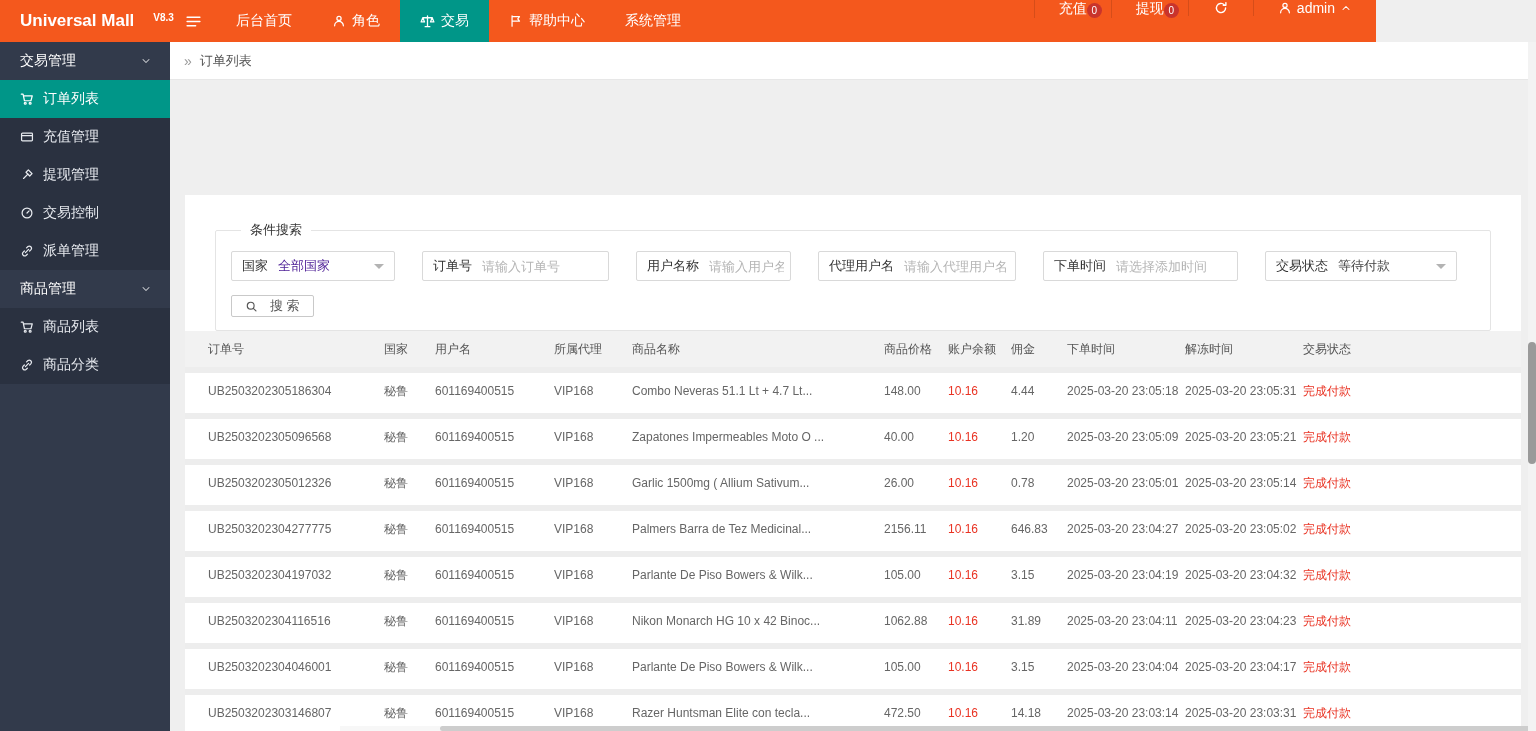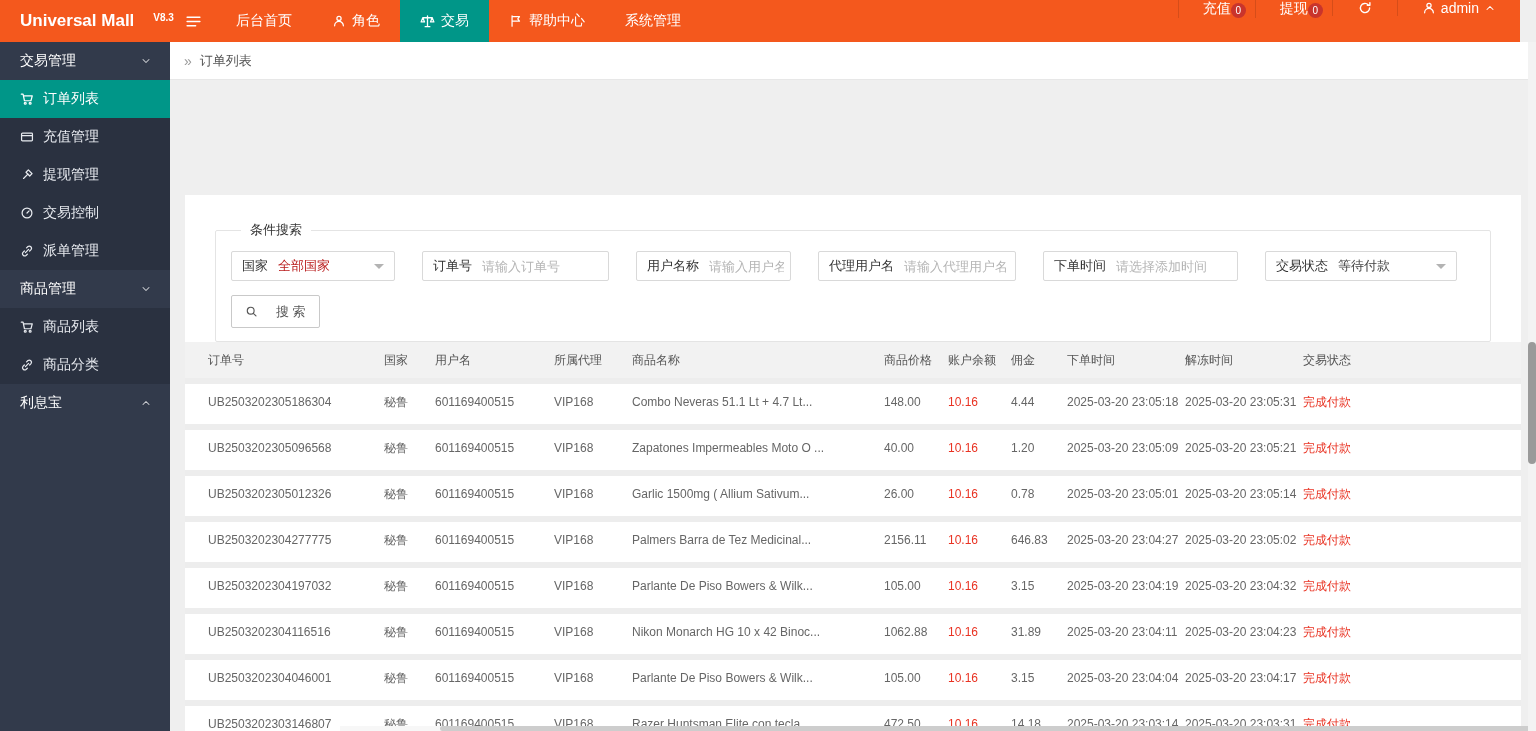--- a/index.html
+++ b/index.html
@@ -1,20 +1,20 @@
 <!DOCTYPE html>
 <html><head>
 <meta charset="utf-8">
 <style>
   * { box-sizing: border-box; margin: 0; padding: 0; }
   html,body { width:1536px; height:731px; overflow:hidden;
     font-family:"Liberation Sans","DejaVu Sans",sans-serif; background:#efefef; }
 
   
-  .topbar { position:absolute; left:0; top:0; width:1520px; height:42px;
+  .topbar { position:absolute; left:0; top:0; width:1376px; height:42px;
     background:#f4581d; display:flex; align-items:stretch; color:#fff; z-index:5; }
   .logo { width:170px; display:flex; align-items:center; padding-left:20px;
     font-size:17px; font-weight:bold; white-space:nowrap; }
   .logo sup { font-size:10px; font-weight:bold; margin-left:19px; transform:translateY(-4px); }
   .hamburger { width:46px; display:flex; align-items:center; justify-content:center; cursor:pointer; }
   .top-nav { display:flex; align-items:stretch; }
   .nav-item { display:flex; align-items:center; gap:6px; padding:16px 20px;
     font-size:14px; cursor:pointer; }
   .nav-item.active { background:#009688; }
   .top-right { margin-left:auto; display:flex; align-items:flex-start; }
@@ -51,24 +51,24 @@
   .fgroup { height:30px; border:1px solid #d9d9d9; border-radius:2px; background:#fff;
     display:flex; align-items:center; overflow:hidden; }
   .fgroup:nth-child(1){ width:164px; } .fgroup:nth-child(2){ width:187px; }
   .fgroup:nth-child(3){ width:155px; } .fgroup:nth-child(4){ width:198px; }
   .fgroup:nth-child(5){ width:195px; } .fgroup:nth-child(6){ width:192px; }
   .flabel { font-size:13px; color:#333; padding:0 10px; white-space:nowrap; }
   .finput { flex:1; min-width:0; border:none; outline:none; font-size:13px; color:#333;
     font-family:inherit; padding-right:6px; }
   .finput::placeholder { color:#b5b5b5; }
   .fvalue { flex:1; font-size:13px; color:#444; white-space:nowrap; }
-  .fvalue.muted { color:#b91c1c;font-family:Liberation Serif, serif; }
+  .fvalue.muted { color:#4c1d95;font-family:Liberation Serif, serif; }
   .arrow { width:0; height:0; border:5px solid transparent; border-top-color:#b3b3b3;
     margin-right:10px; position:relative; top:3px; }
-  .search-btn { margin:14px 0 0 0; height:33px; display:inline-flex; align-items:center; gap:18px;
+  .search-btn { margin:14px 0 0 0; height:22px; display:inline-flex; align-items:center; gap:12px;
     padding:0 13px; background:#fff; border:1px solid #c9c9c9; border-radius:2px;
     font-size:13px; color:#555; cursor:pointer; font-family:inherit; }
 
   
   .otable { margin-top:16px; }
   .trow { display:grid;
     grid-template-columns:199px 51px 119px 78px 252px 64px 63px 56px 118px 118px 1fr; }
   .trow > div { overflow:hidden; white-space:nowrap; text-overflow:ellipsis; }
   .trow > div:first-child { padding-left:23px; }
   .thead { background:#f2f2f2; height:36px; line-height:36px; font-size:12px; color:#555; }
@@ -245,28 +245,20 @@
         </div>
         <div class="side-item">
           <span class="icon ">
             <svg width="14" height="14" viewBox="0 0 16 16" fill="none" stroke="currentColor" stroke-width="1.4" stroke-linecap="round" stroke-linejoin="round">
               <path d="M6.2 9.8l3.6-3.6M5 8l-1.6 1.6a2.5 2.5 0 0 0 3.5 3.5L8.5 11.5M11 8l1.6-1.6a2.5 2.5 0 0 0-3.5-3.5L7.5 4.5"></path>
             </svg>
           </span>
           <span>商品分类</span>
         </div>
       </div>
-      <div class="side-section">
-        <span>利息宝</span>
-        <span class="icon chev">
-          <svg width="12" height="12" viewBox="0 0 16 16" fill="none" stroke="currentColor" stroke-width="1.4" stroke-linecap="round" stroke-linejoin="round">
-            <path d="M4 10l4-4 4 4"></path>
-          </svg>
-        </span>
-      </div>
     </div>
 </aside>
 
 <div class="main">
   <div class="breadcrumb">
     <span class="bc-prefix">»</span>
     <span>订单列表</span>
   </div>
 
   <div class="card">

